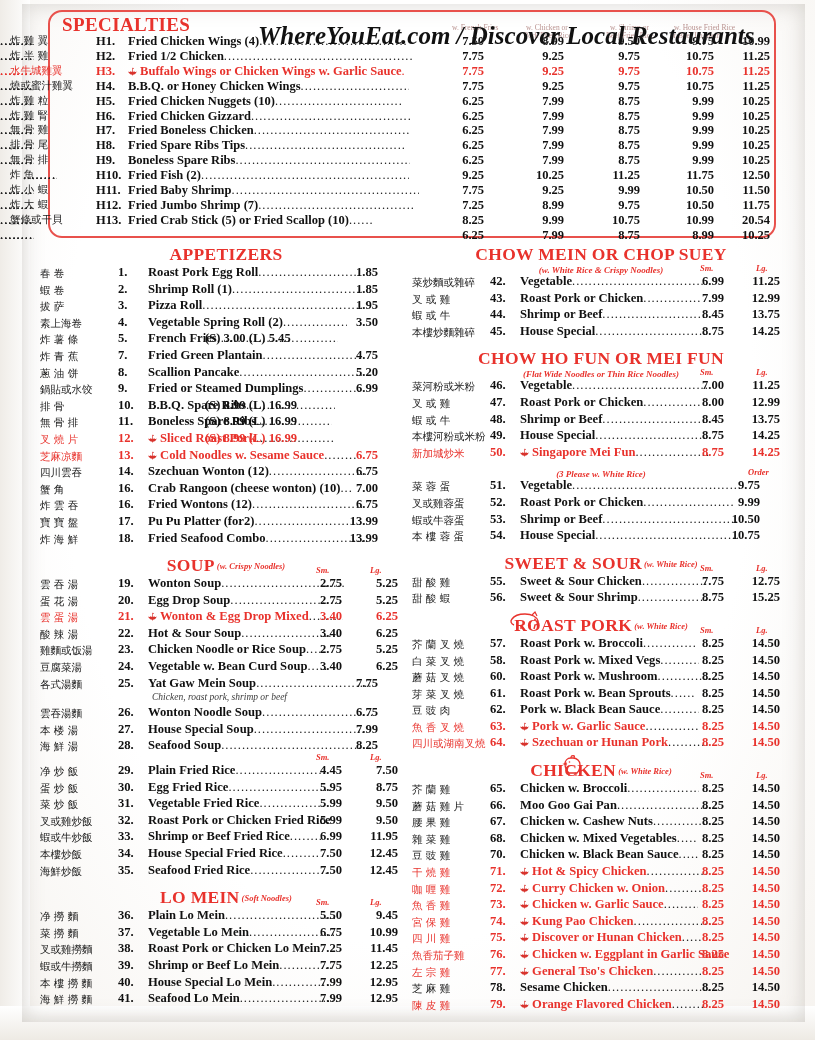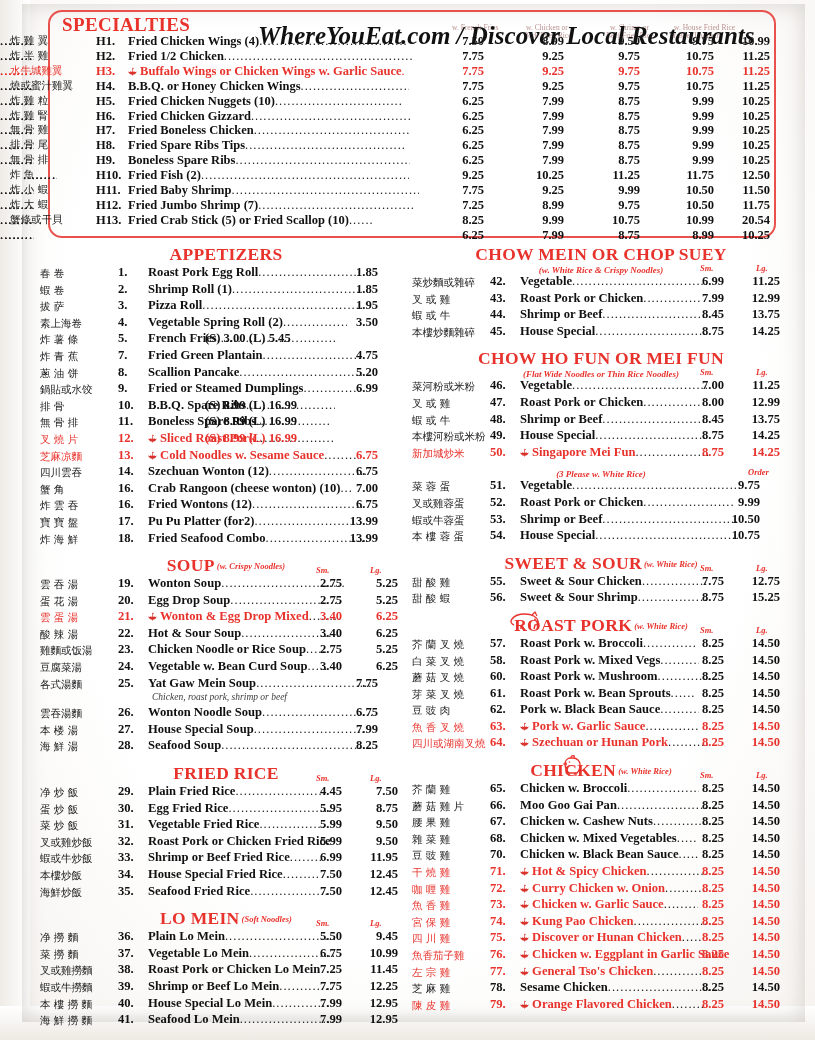--- a/index.html
+++ b/index.html
@@ -521,21 +521,20 @@
           <div class="row">
             <span class="cn">海 鮮 湯</span>
             <span class="num">28.</span>
             <span class="name"><span>Seafood Soup</span><span class="dots" style="width: 149.4px;">........................................................................................................................</span></span>
             <span class="sm" style="left: 288px; width: 50px;">8.25</span>
           </div>
         </div>
         <div class="spacer"></div>
       </div>
       <div>
-        <div class="sec-head"><span>FRIED RICE</span></div>
         <div class="colhead" style="margin-top: -11px;">
           <span style="left: 276px;">Sm.</span>
           <span style="left: 330px;">Lg.</span>
         </div>
         <div class="rows">
           <div class="row">
             <span class="cn">净 炒 飯</span>
             <span class="num">29.</span>
             <span class="name"><span>Plain Fried Rice</span><span class="dots" style="width: 91.2px;">........................................................................................................................</span></span>
             <span class="sm" style="left: 258px; width: 44px;">4.45</span>

